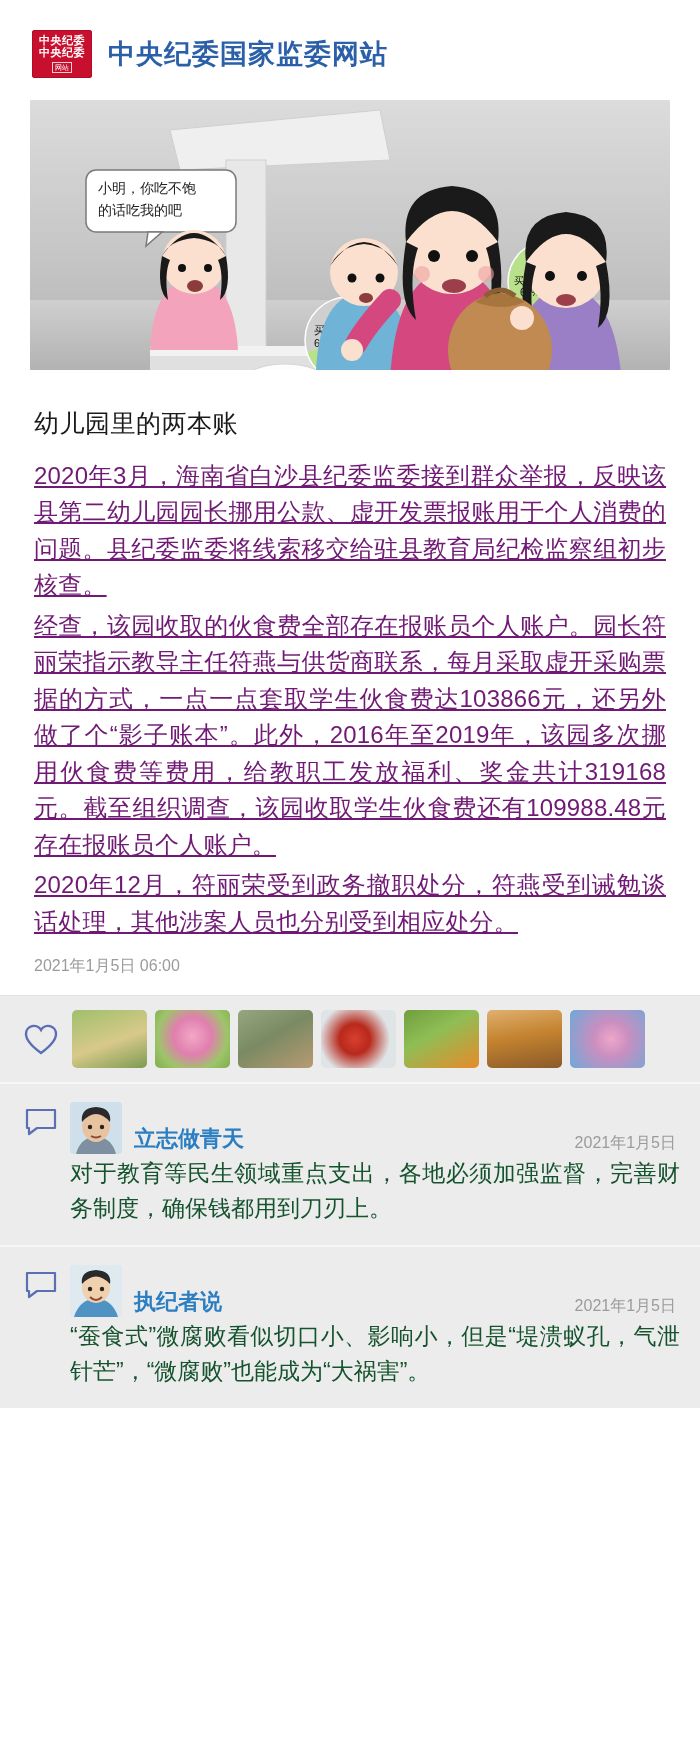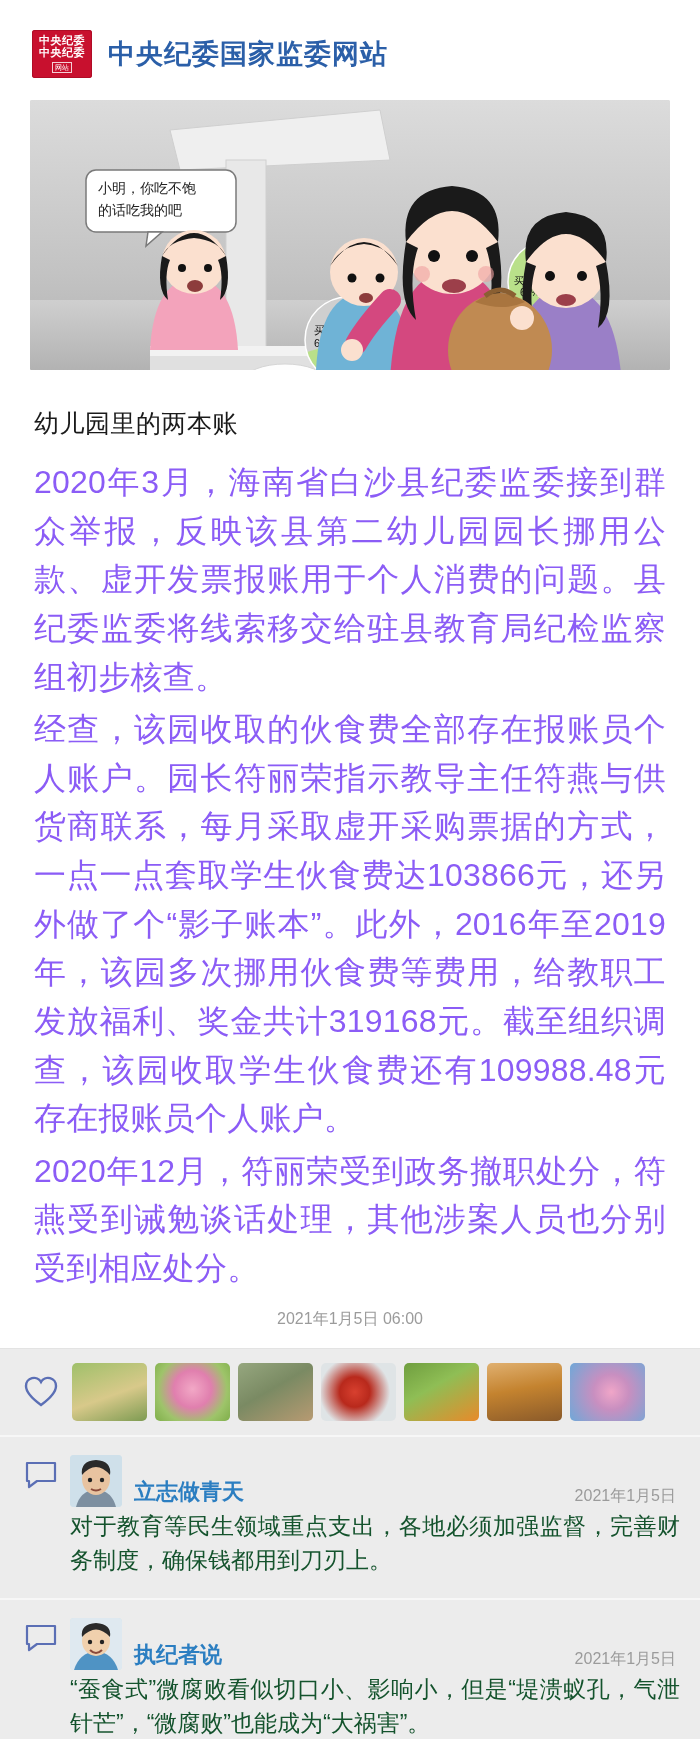--- a/index.html
+++ b/index.html
@@ -78,33 +78,33 @@
     margin-top: 11px;
   }
   .article h1 {
     font-size: 25px;
     font-weight: normal;
     color: #1a1a1a;
     margin: 0 0 18px 0;
     letter-spacing: .5px;
   }
   .article p {
-    font-size: 32px;
+    font-size: 24px;
     line-height: 1.52;
-    color: #8b5cf6;
+    color: #701a75;
     margin: 0 0 4px 0;
     text-align: justify;
     letter-spacing: .2px;
+    text-decoration: underline;
   }
   .timestamp {
     margin-top: 16px;
     font-size: 16px;
     color: #9b9b9b;
     padding-bottom: 18px;
-    text-align: center;
   }
 
   
   .strip {
     background: #ececec;
     display: flex;
     align-items: center;
     padding: 14px 20px;
     gap: 10px;
     border-top: 1px solid #e3e3e3;

